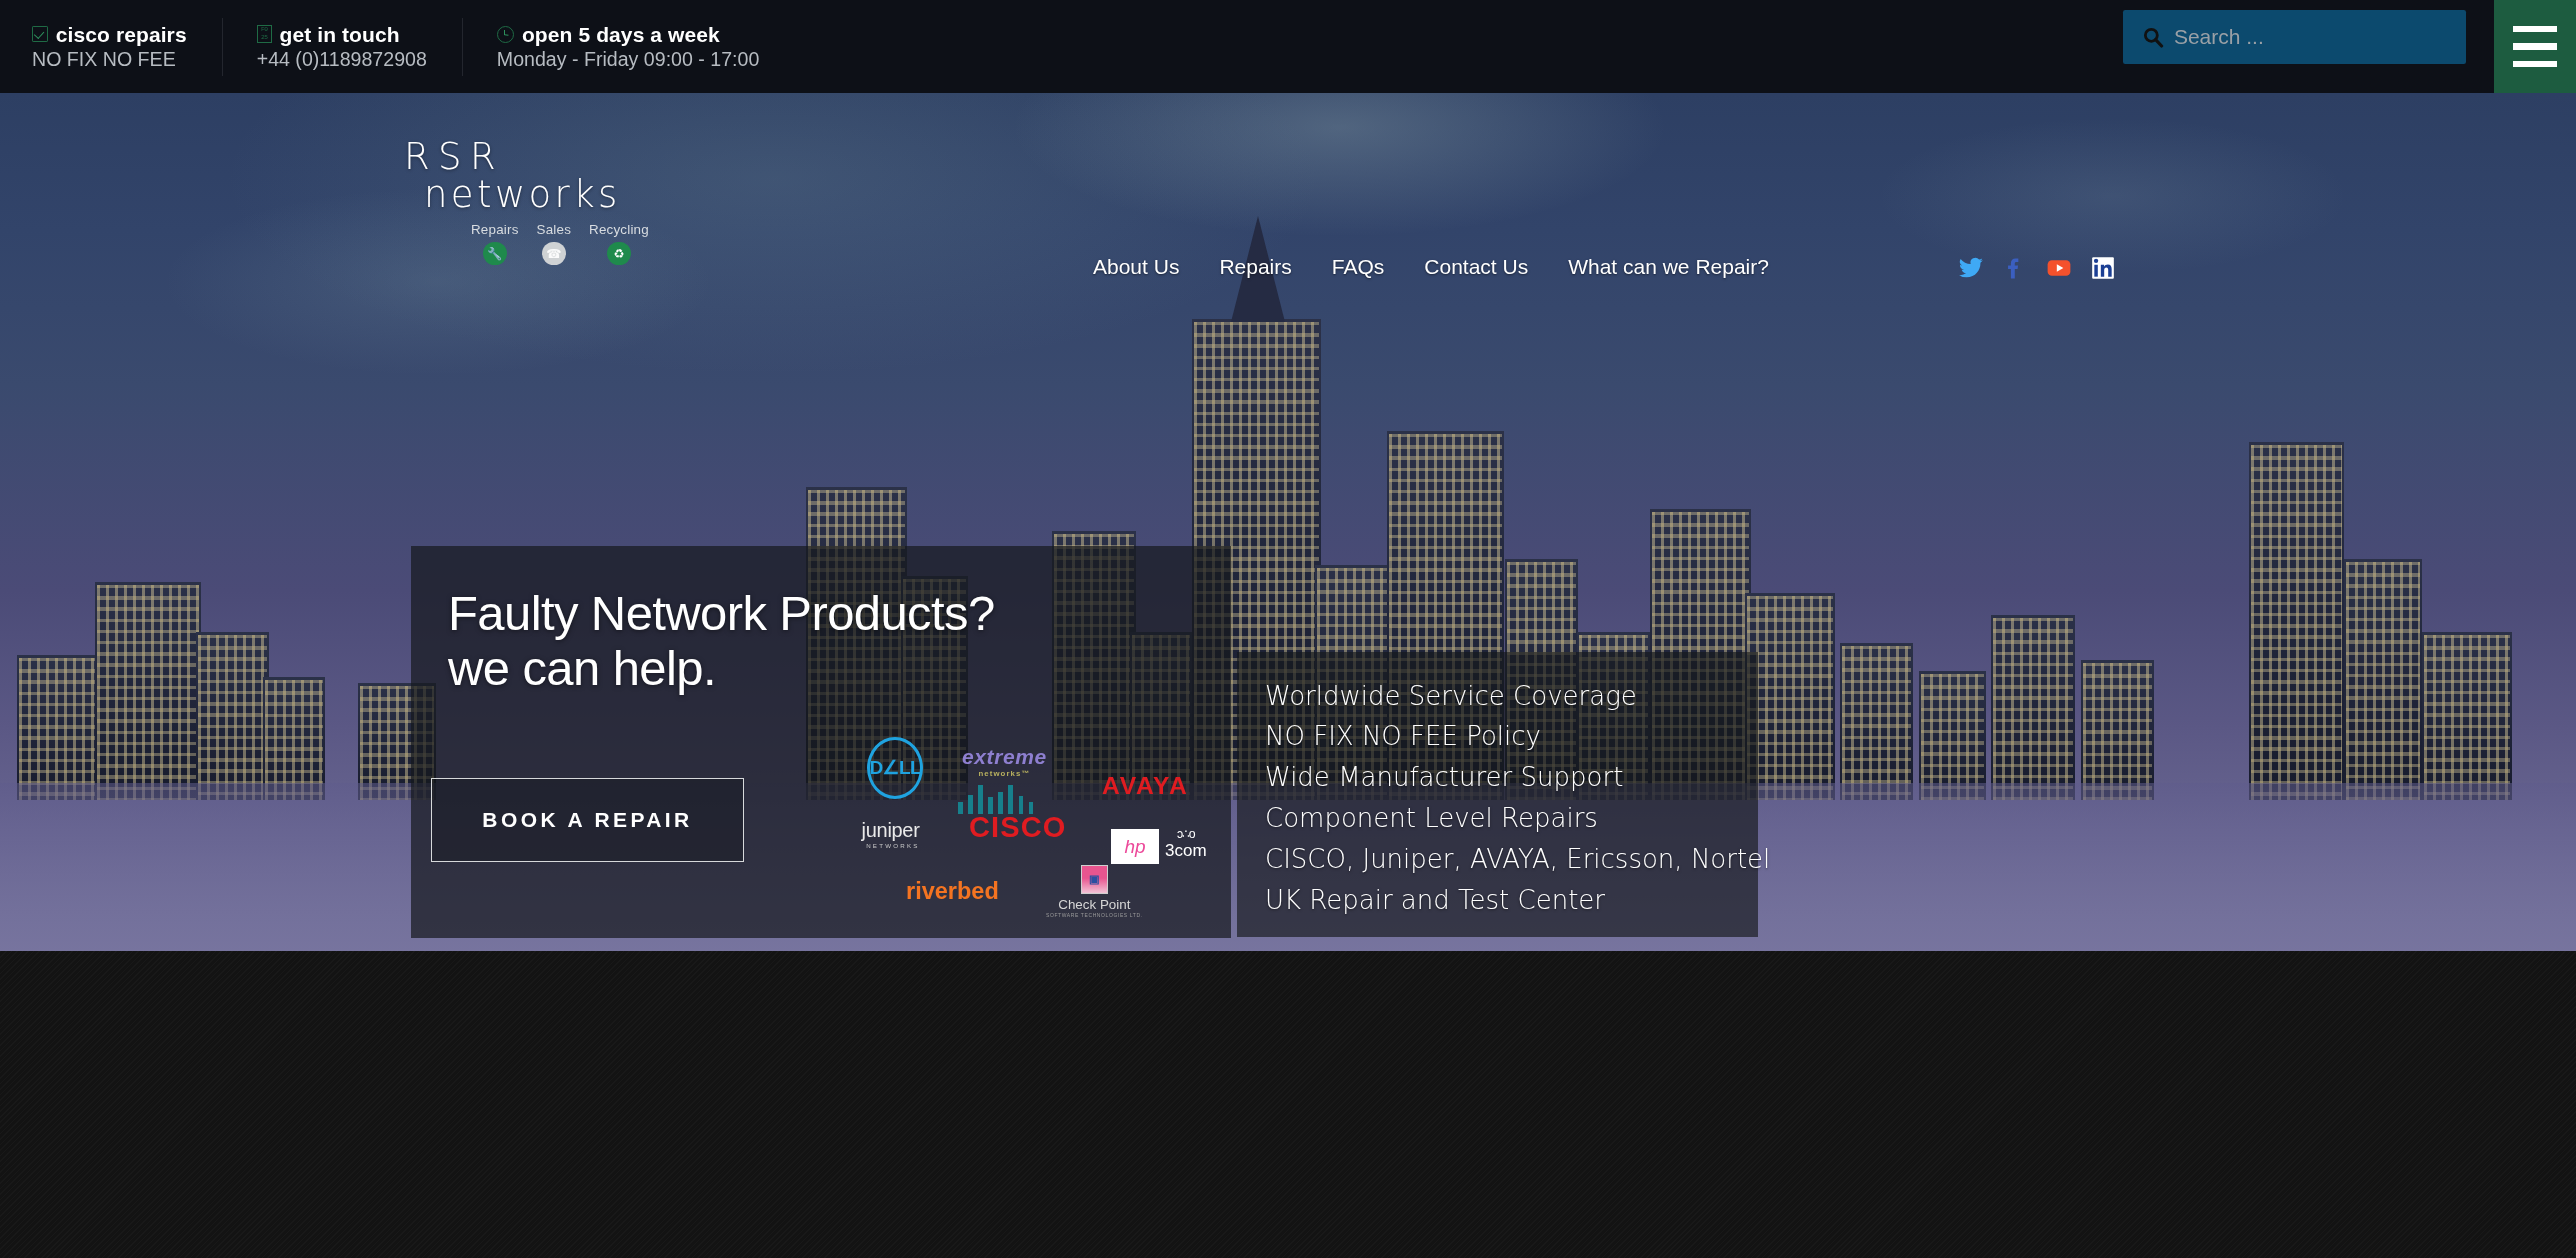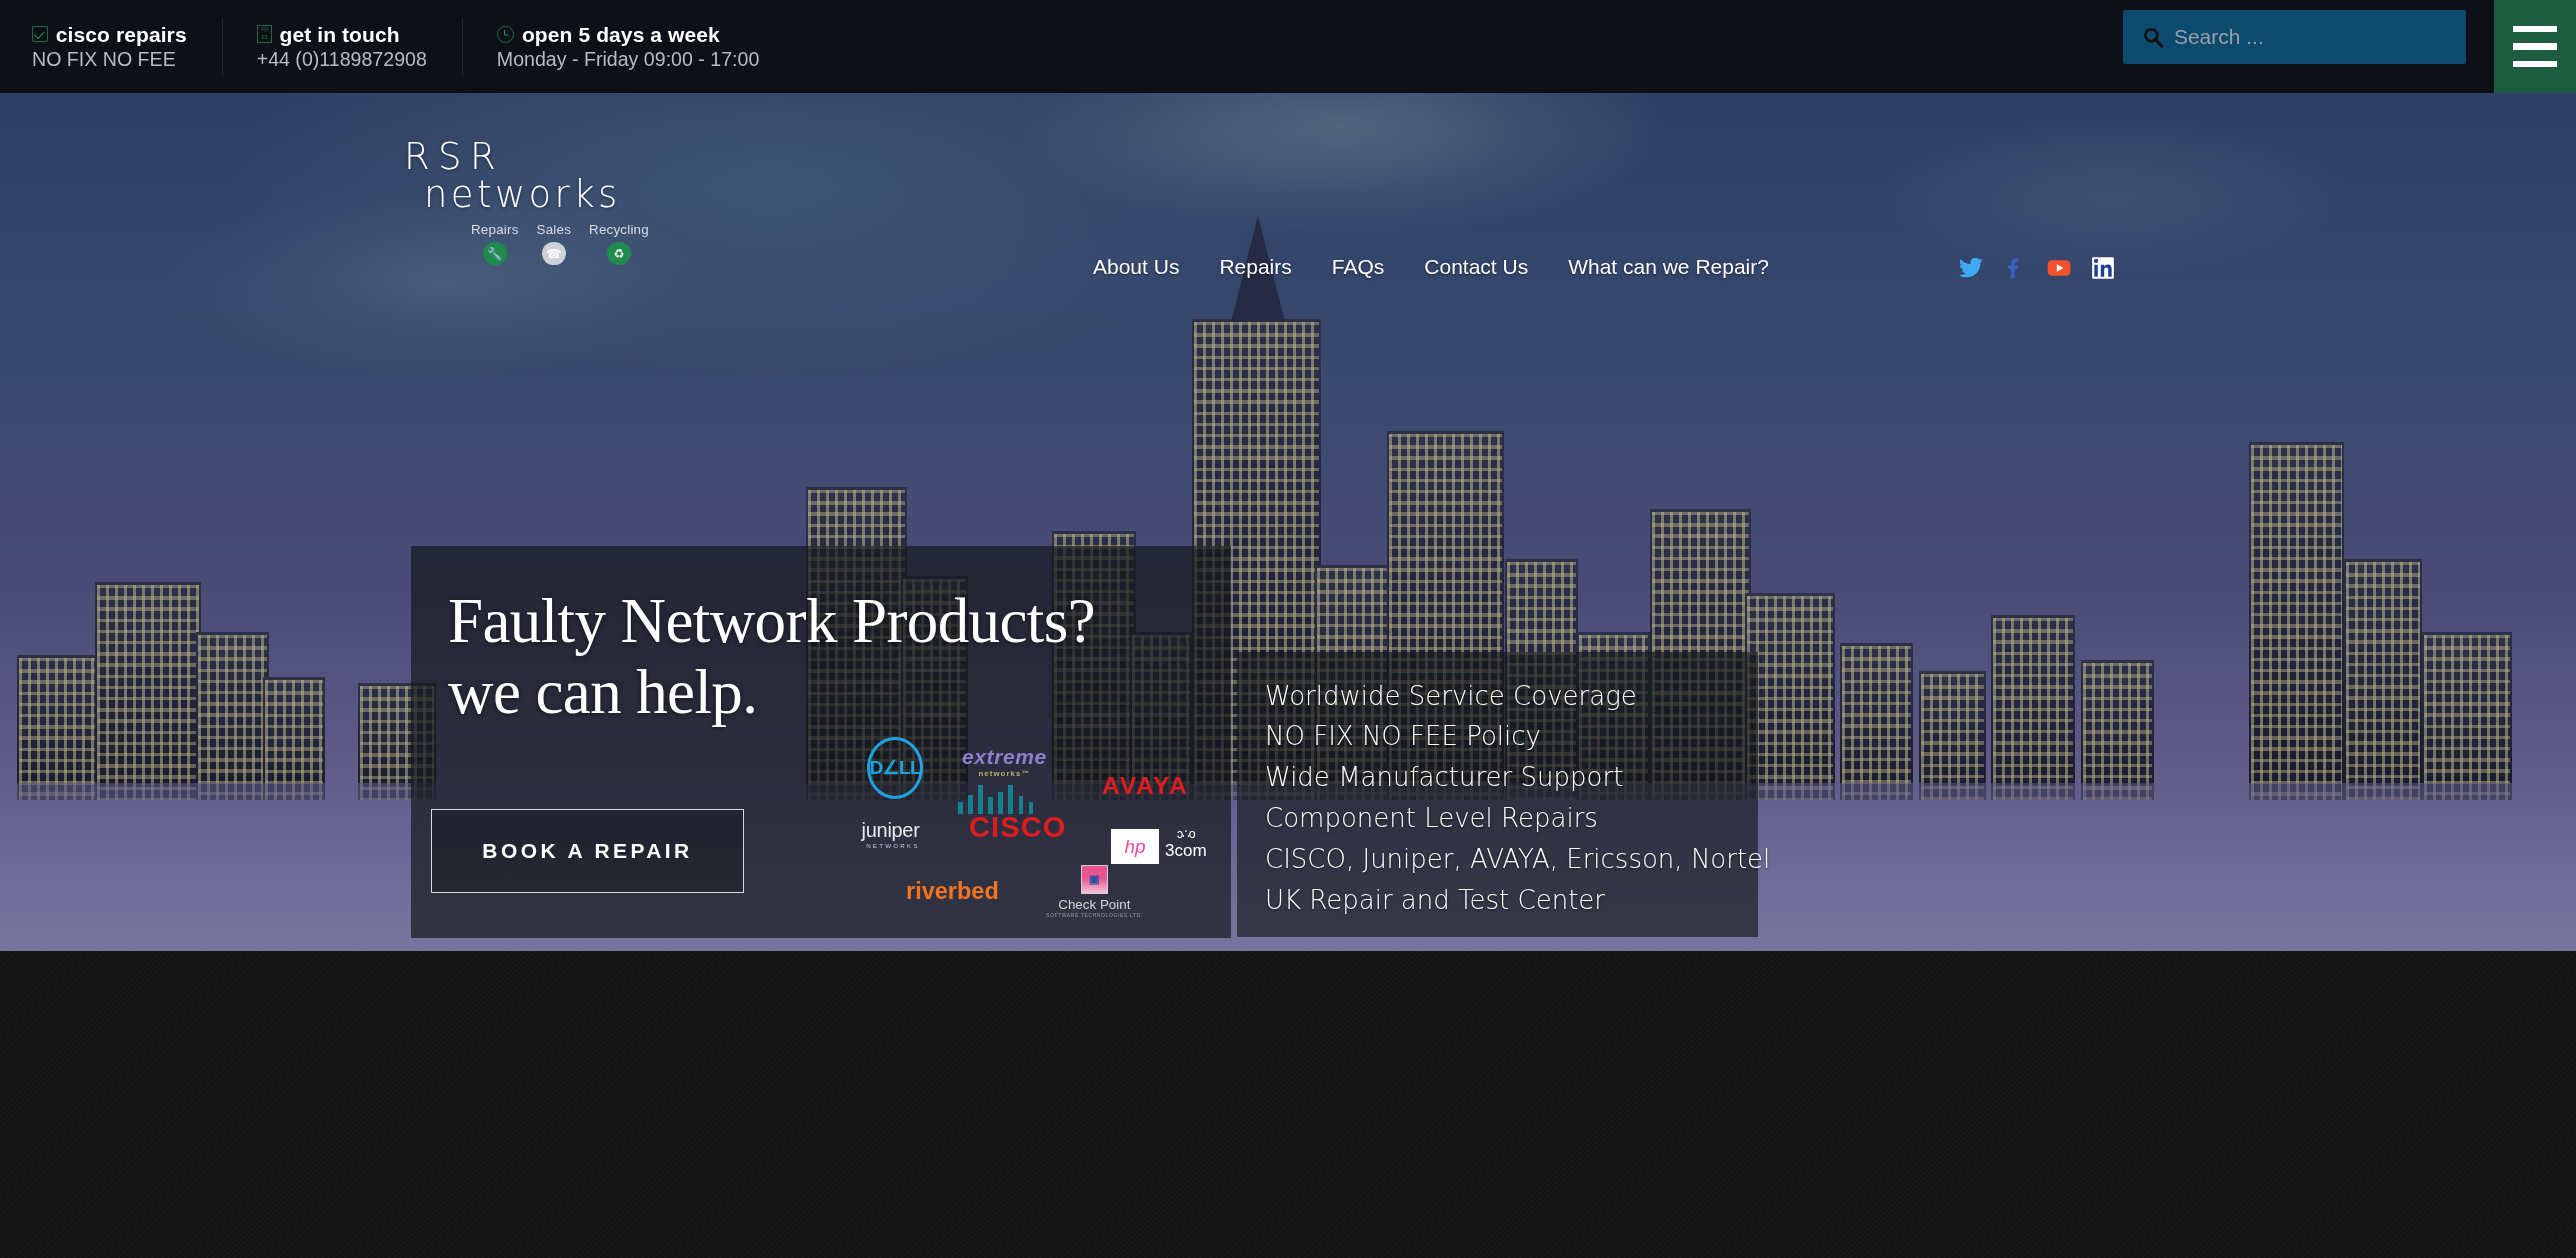--- a/index.html
+++ b/index.html
@@ -149,26 +149,26 @@
   .soc { display: flex; align-items: center; justify-content: center; cursor: pointer; }
 
   
   .hero-left {
     position: absolute; left: 411px; top: 453px;
     width: 820px; height: 392px;
     background: rgba(22,24,28,.70);
     padding: 40px 37px 0 37px;
   }
   .hero-h1 {
-    color: #ffffff; font-size: 63px; font-weight: 300; line-height: 1.12;
-    font-family: Liberation Serif, serif; letter-spacing: -0.6px;
+    color: #ffffff; font-size: 49px; font-weight: 300; line-height: 1.12;
+    font-family: Liberation Sans, sans-serif; letter-spacing: -0.6px;
     text-shadow: 0 1.1px 5.6px rgba(0,0,0,.5); position: relative; z-index: 3;
   }
   .btn-book {
-    position: absolute; left: 431px; top: 716px;
+    position: absolute; left: 431px; top: 685px;
     width: 313px; height: 84px;
     border: 1.7px solid #d7d9db; background: rgba(10,12,16,.30);
     color: #ffffff; font-size: 21px; letter-spacing: 3.4px; font-weight: bold;
     display: flex; align-items: center; justify-content: center; cursor: pointer;
     z-index: 5;
   }
   .hero-right {
     position: absolute; left: 1237px; top: 559px;
     width: 521px; height: 285px;
     background: rgba(22,24,28,.66);

